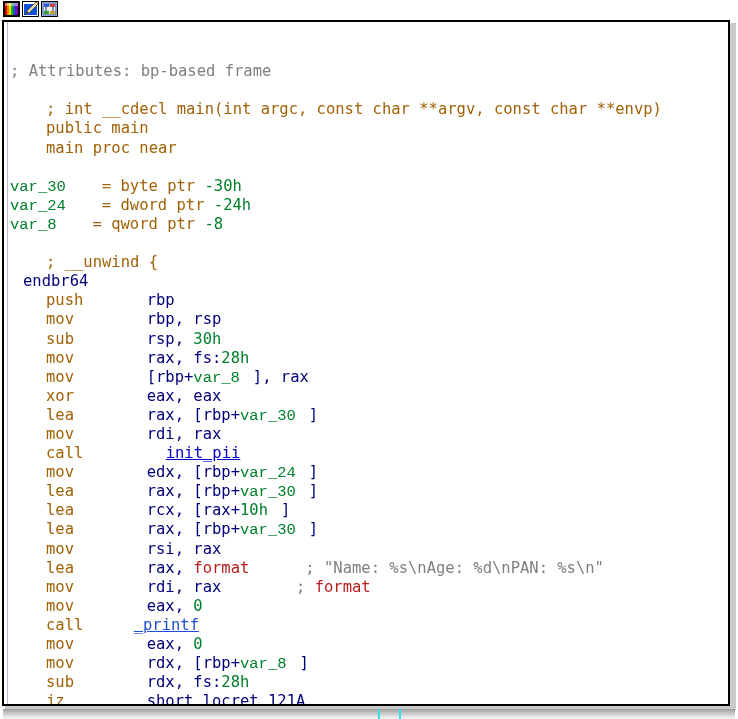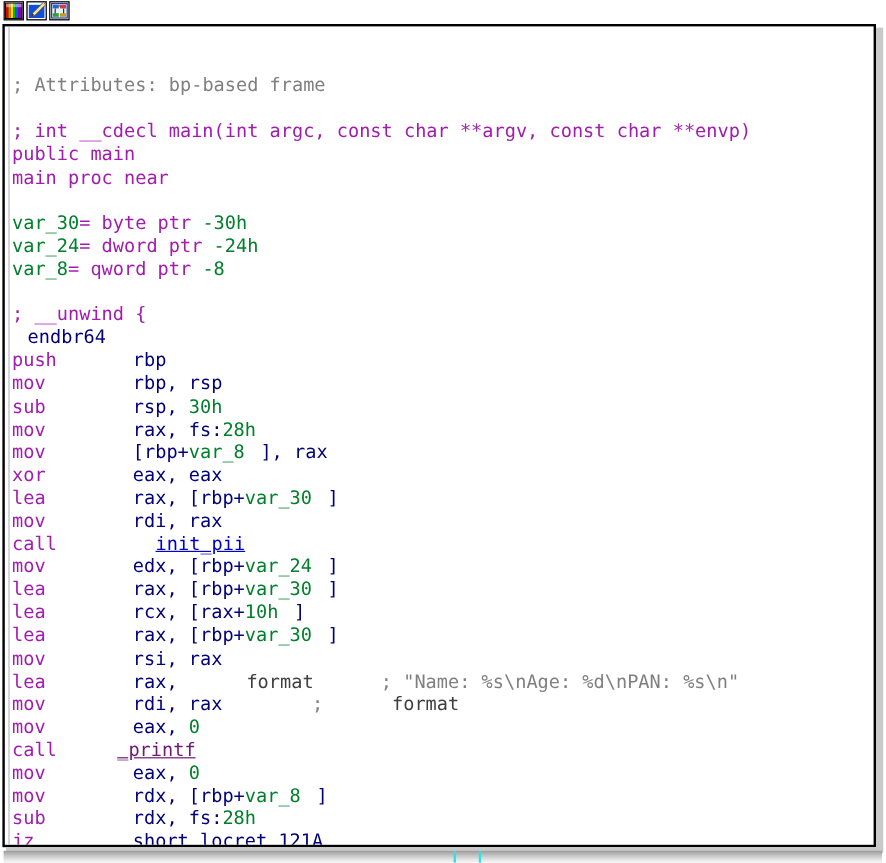--- a/index.html
+++ b/index.html
@@ -102,28 +102,28 @@
     letter-spacing: 0px;
     white-space: pre;
   }
   .line {
     height: 19.1px;
     white-space: pre;
   }
 
   
   .c-comment   { color: #808080; }              
-  .c-keyword   { color: #a21caf; }              
+  .c-keyword   { color: #a16207; margin-left: 36px; }              
   .c-reg       { color: #00007a; margin-left: 13px; }              
   .c-num       { color: #00802b; }              
-  .c-var       { color: #00802b; }              
+  .c-var       { color: #00802b; font-family: Liberation Mono, monospace; }              
   .c-name      { color: #0000c8; text-decoration: underline; margin-left: 32px; } 
-  .c-libname   { color: #701a75; text-decoration: underline; }
+  .c-libname   { color: #1d4ed8; text-decoration: underline; }
   .c-strcmt    { color: #808080; }
-  .c-dname     { color: #404040; margin-left: 48px; }
+  .c-dname     { color: #b91c1c; }
 
   
   .navband {
     position: absolute;
     left: 3px;
     top: 709px;
     width: 732px;
     height: 10px;
     background: linear-gradient(to bottom, #9a9a9a 0%, #c0c0c0 35%, #e6e6e6 75%, #f4f4f4 100%);
     overflow: hidden;

